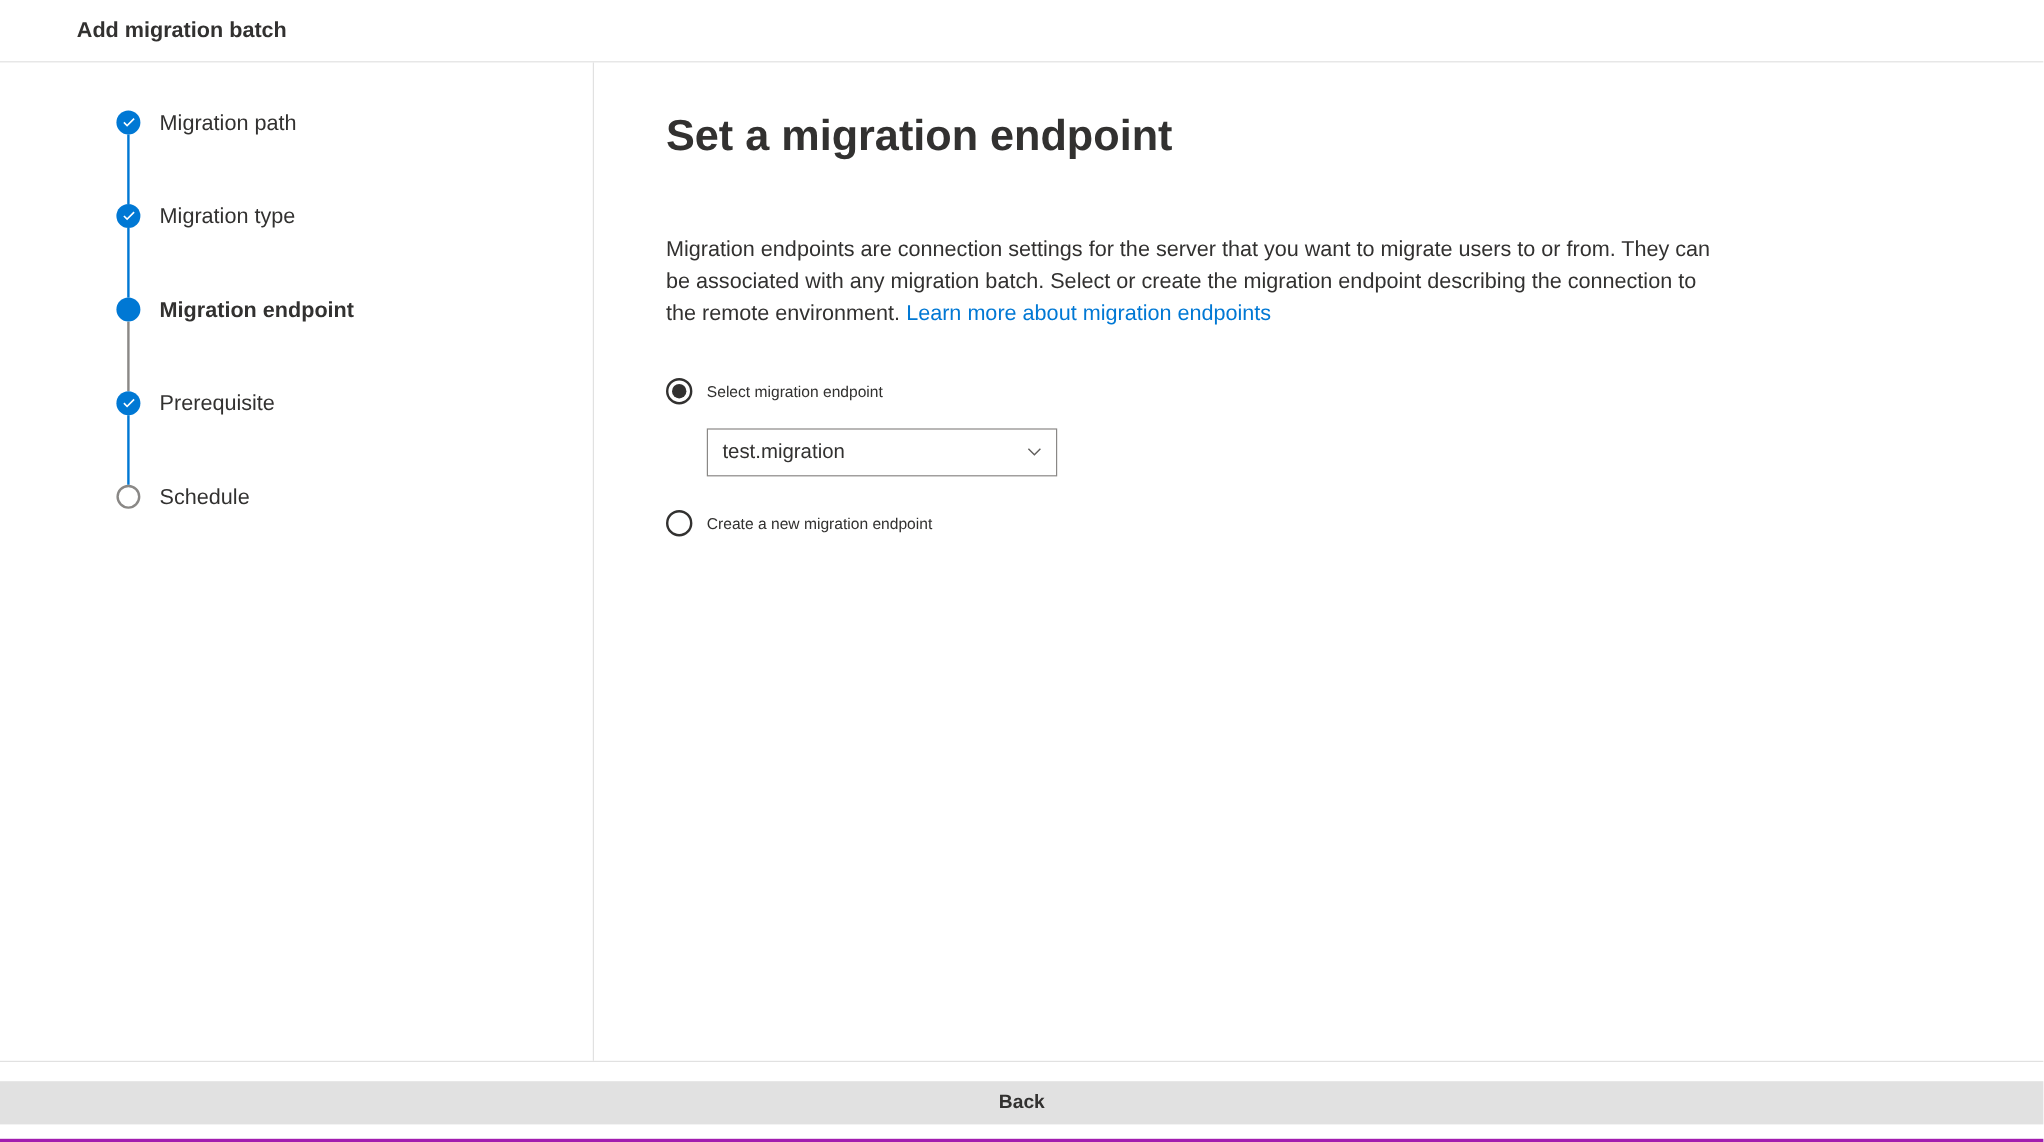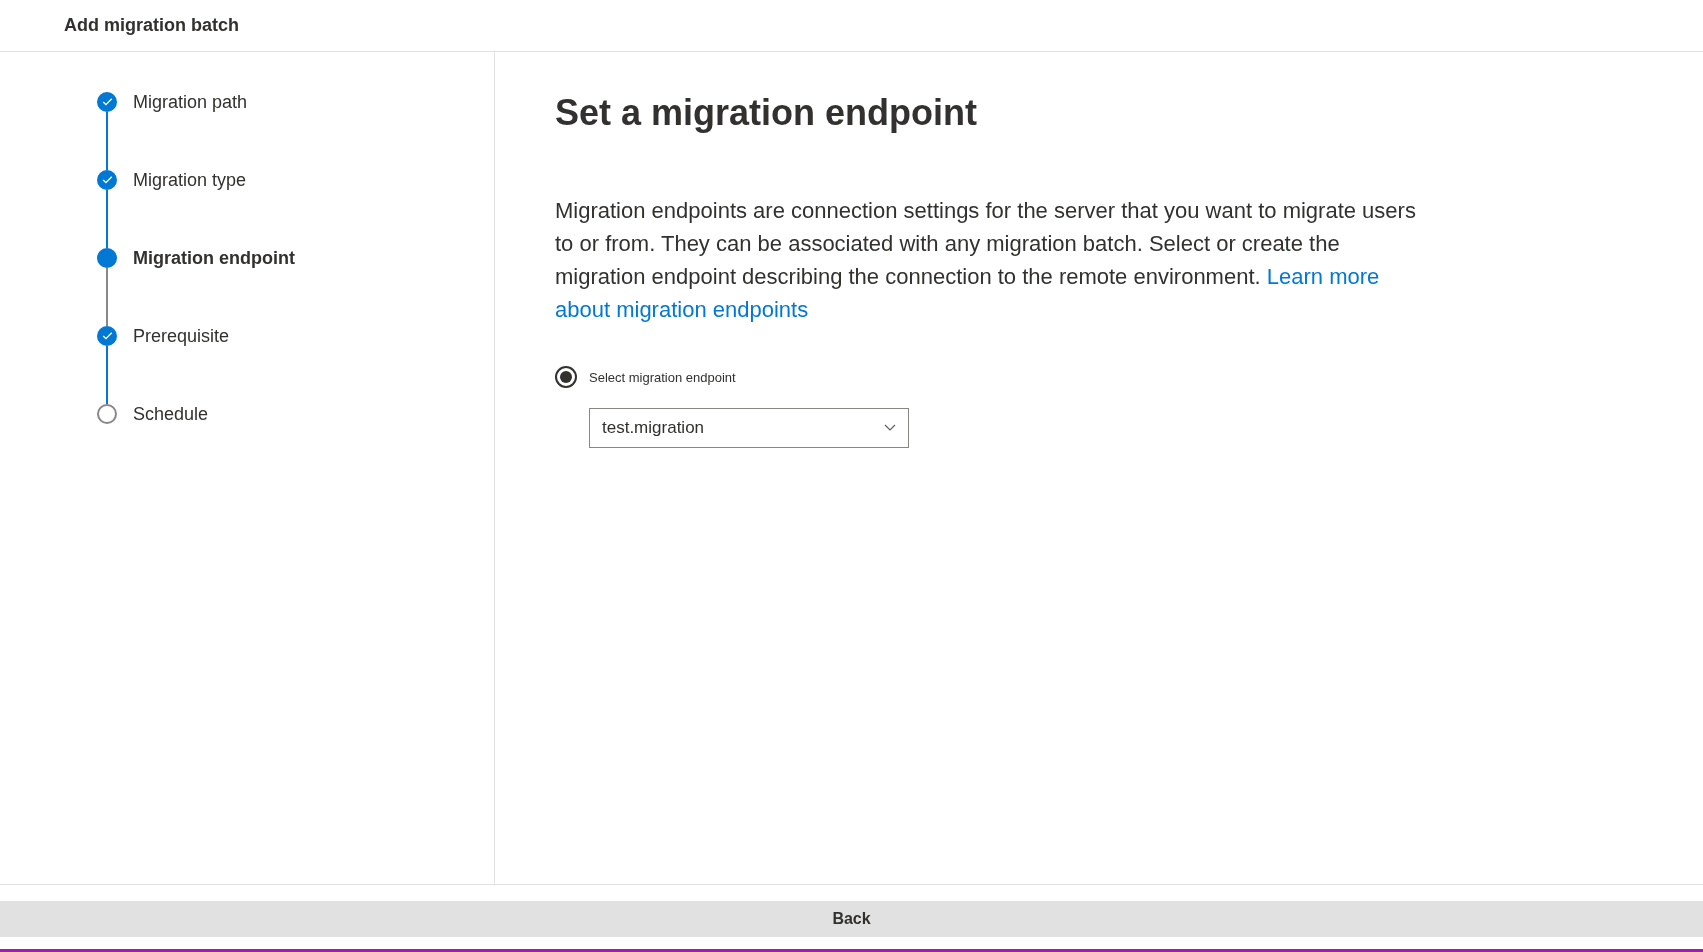--- a/index.html
+++ b/index.html
@@ -92,21 +92,21 @@
       padding: 40px 60px;
       max-width: 1000px;
     }
     .page-title {
       font-size: 36px;
       font-weight: 700;
       color: #323130;
       margin-bottom: 60px;
     }
     .description {
-      font-size: 22px;
+      font-size: 18px;
       line-height: 1.5;
       color: #323130;
       margin-bottom: 40px;
     }
     .description a {
       color: #0078d4;
       text-decoration: none;
     }
     .radio-group {
       margin-top: 30px;
@@ -136,21 +136,21 @@
     }
     .radio-label {
       font-size: 13px;
       color: #323130;
     }
     .select-wrapper {
       margin-left: 34px;
       margin-bottom: 28px;
     }
     .select-box {
-      width: 320px;
+      width: 292px;
       height: 40px;
       border: 1px solid #8a8886;
       background: white;
       display: flex;
       align-items: center;
       justify-content: space-between;
       padding: 12px 12px;
       font-size: 17px;
       cursor: pointer;
     }
@@ -247,20 +247,24 @@
         <span class="radio-label">Select migration endpoint</span>
       </div>
       <div class="select-wrapper">
         <div class="select-box">
           <span>test.migration</span>
           <svg viewBox="0 0 12 8">
               <path d="M1 1l5 5 5-5" stroke-width="1.2"></path>
             </svg>
         </div>
       </div>
+      <div class="radio-option">
+        <div class="radio-input"></div>
+        <span class="radio-label">Create a new migration endpoint</span>
+      </div>
     </div>
   </div>
 </div>
 
 <div class="footer">
   <button class="btn btn-secondary">Back</button>
   <button class="btn btn-primary">Next</button>
 </div>
 
 </body></html>

